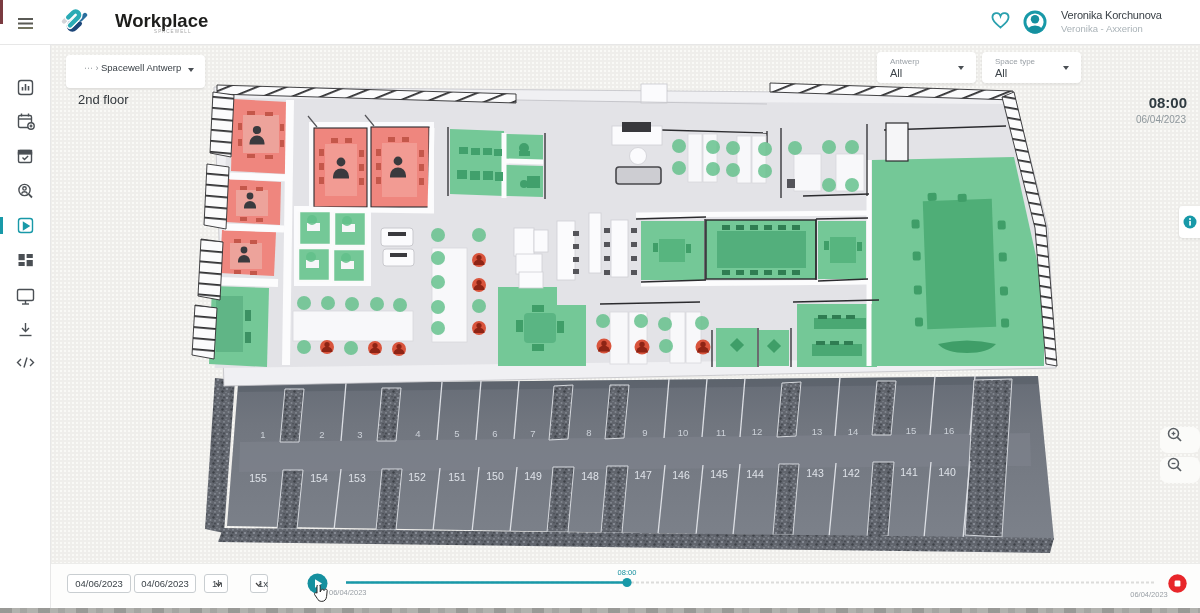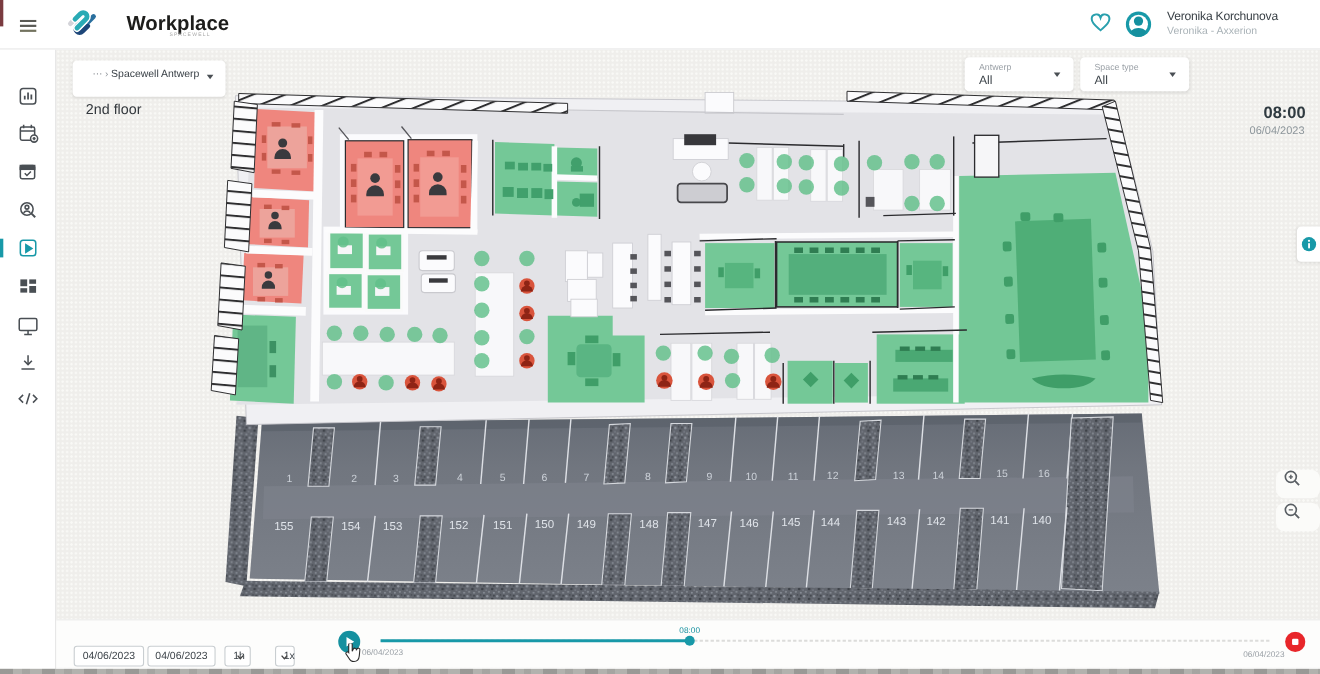--- a/index.html
+++ b/index.html
@@ -15,21 +15,21 @@
   #gifbar { position:absolute; left:0; top:0; width:3px; height:24px; background:#7a3b40; z-index:30; }
   
   #sidebar { position:absolute; left:0; top:45px; width:51px; height:568px; background:#ffffff; border-right:1px solid #e7e7e7; z-index:15; }
   .card { position:absolute; background:#ffffff; border-radius:4px; box-shadow:0 1px 3px rgba(0,0,0,0.10); z-index:10; }
   .lbl { color:#9aa0a6; font-size:8px; }
   .val { color:#3c4349; font-size:11px; }
   svg { display:block; }
   #floor-svg { position:absolute; left:0; top:0; z-index:5; }
   
   #bottombar { position:absolute; left:51px; top:563px; width:1149px; height:44px; background:#fdfdfc; border-top:1px solid #ececea; z-index:12; }
-  .dbox { position:absolute; top:10px; height:19px; border:1px solid #c9ced1; border-radius:3px; background:#fff; color:#3c4349; font-size:9.5px; text-align:center; line-height:17px;margin-top:13px; }
+  .dbox { position:absolute; top:10px; height:19px; border:1px solid #c9ced1; border-radius:3px; background:#fff; color:#3c4349; font-size:9.5px; text-align:center; line-height:17px; }
   #footer { position:absolute; left:0; top:608px; width:1200px; height:5px; background:#b2b2ae; background-image:repeating-linear-gradient(90deg, rgba(40,40,40,0.18) 0 12px, rgba(0,0,0,0) 12px 20px, rgba(70,70,70,0.12) 20px 27px, rgba(0,0,0,0) 27px 38px); z-index:25; }
 </style>
 </head>
 <body>
 <div id="page">
 
   <div id="map"></div>
 
   <svg id="floor-svg" width="1200" height="613" viewBox="0 0 1200 613">
     <defs>

